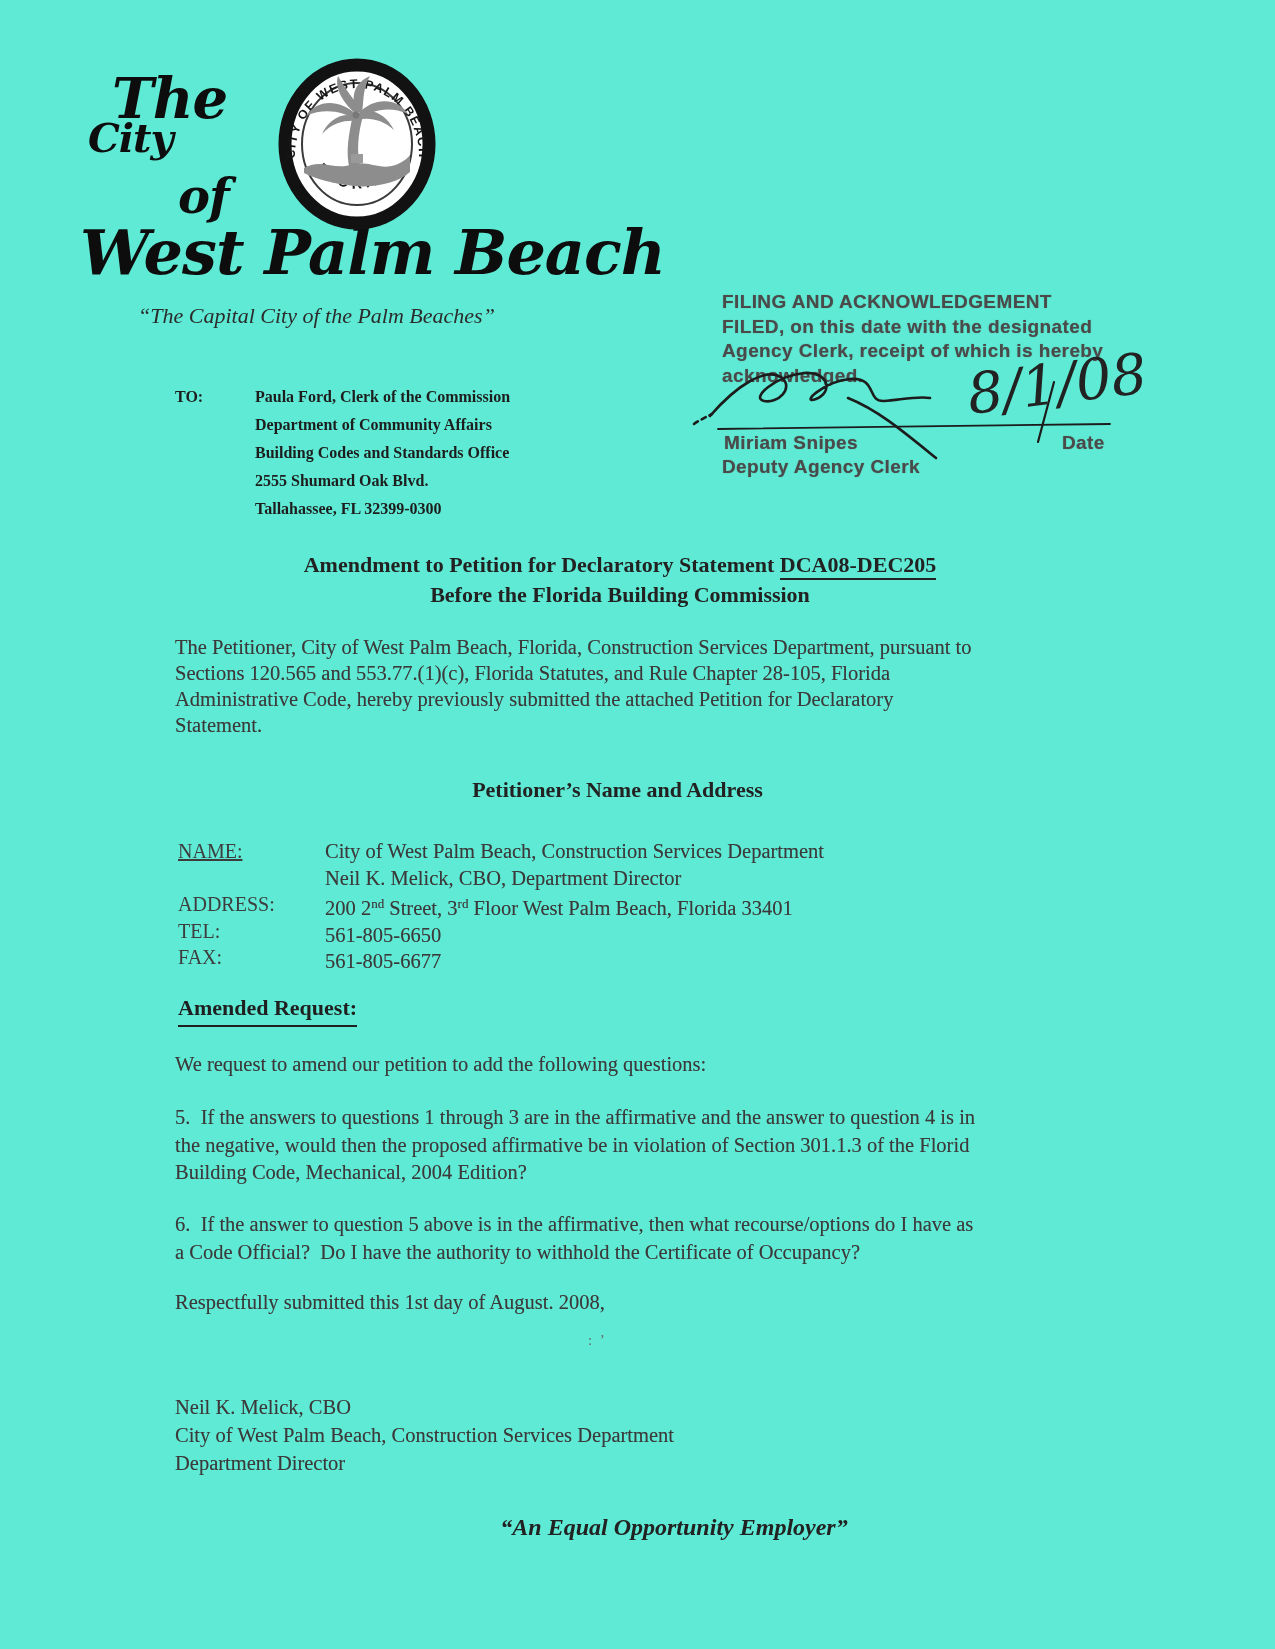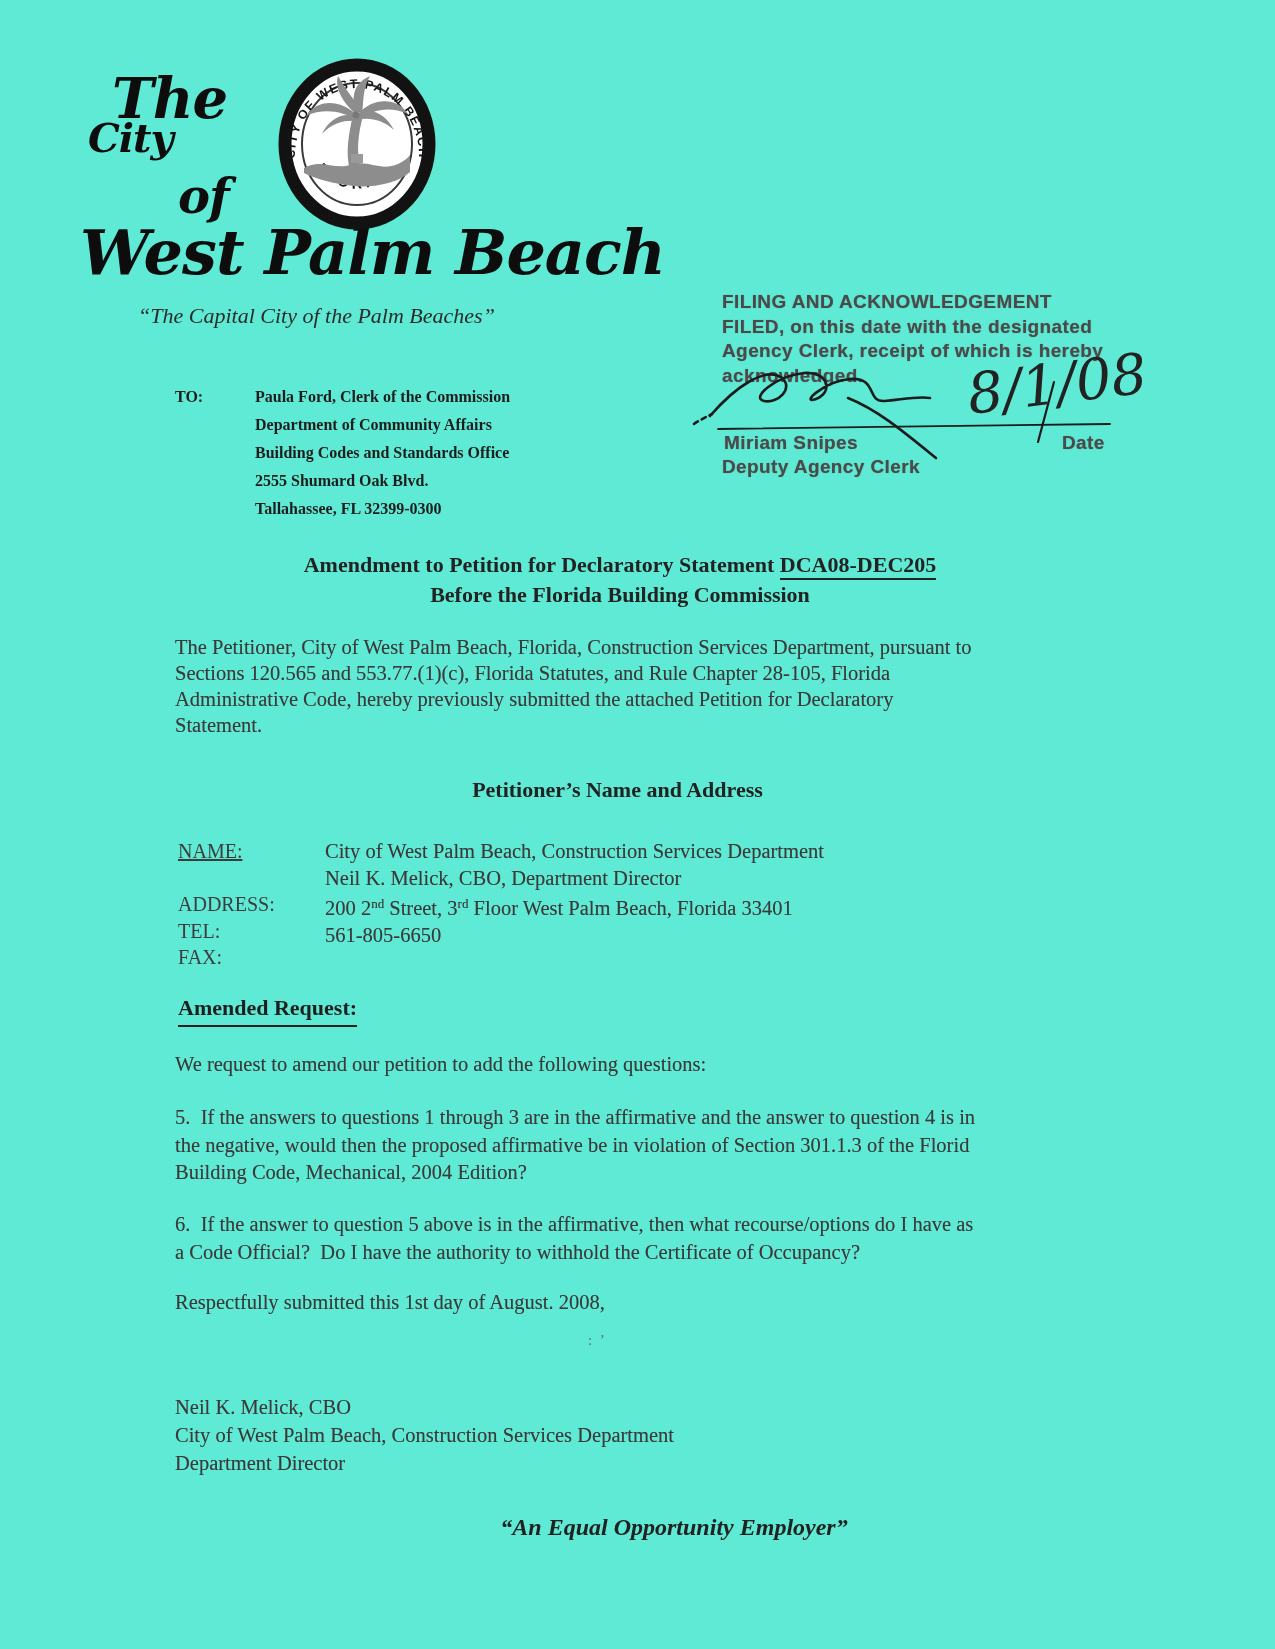--- a/index.html
+++ b/index.html
@@ -121,20 +121,21 @@
     <div class="field-label" style="line-height:26.5px;">ADDRESS:</div>
     <div class="field-label" style="line-height:26.5px;">TEL:</div>
     <div class="field-label" style="line-height:26.5px;">FAX:</div>
   </div>
 
   <div class="abs" style="left:325px;top:838px;">
     <div class="body-line" style="line-height:26.5px;">City of West Palm Beach, Construction Services Department</div>
     <div class="body-line" style="line-height:26.5px;">Neil K. Melick, CBO, Department Director</div>
     <div class="body-line" style="line-height:26.5px;"><span>200 2</span><span class="sup">nd</span><span> Street, 3</span><span class="sup">rd</span><span> Floor West Palm Beach, Florida 33401</span></div>
     <div class="body-line" style="line-height:26.5px;">561-805-6650</div>
+    <div class="body-line" style="line-height:26.5px;">561-805-6677</div>
   </div>
 
   <div class="abs underline-bold" style="left:178px;top:995px;">Amended Request:</div>
 
   <div class="abs body-line" style="left:175px;top:1053px;">We request to amend our petition to add the following questions:</div>
 
   <div class="abs lh27" style="left:175px;top:1104px;">
     <div class="body-line">5.  If the answers to questions 1 through 3 are in the affirmative and the answer to question 4 is in</div>
     <div class="body-line">the negative, would then the proposed affirmative be in violation of Section 301.1.3 of the Florid</div>
     <div class="body-line">Building Code, Mechanical, 2004 Edition?</div>

